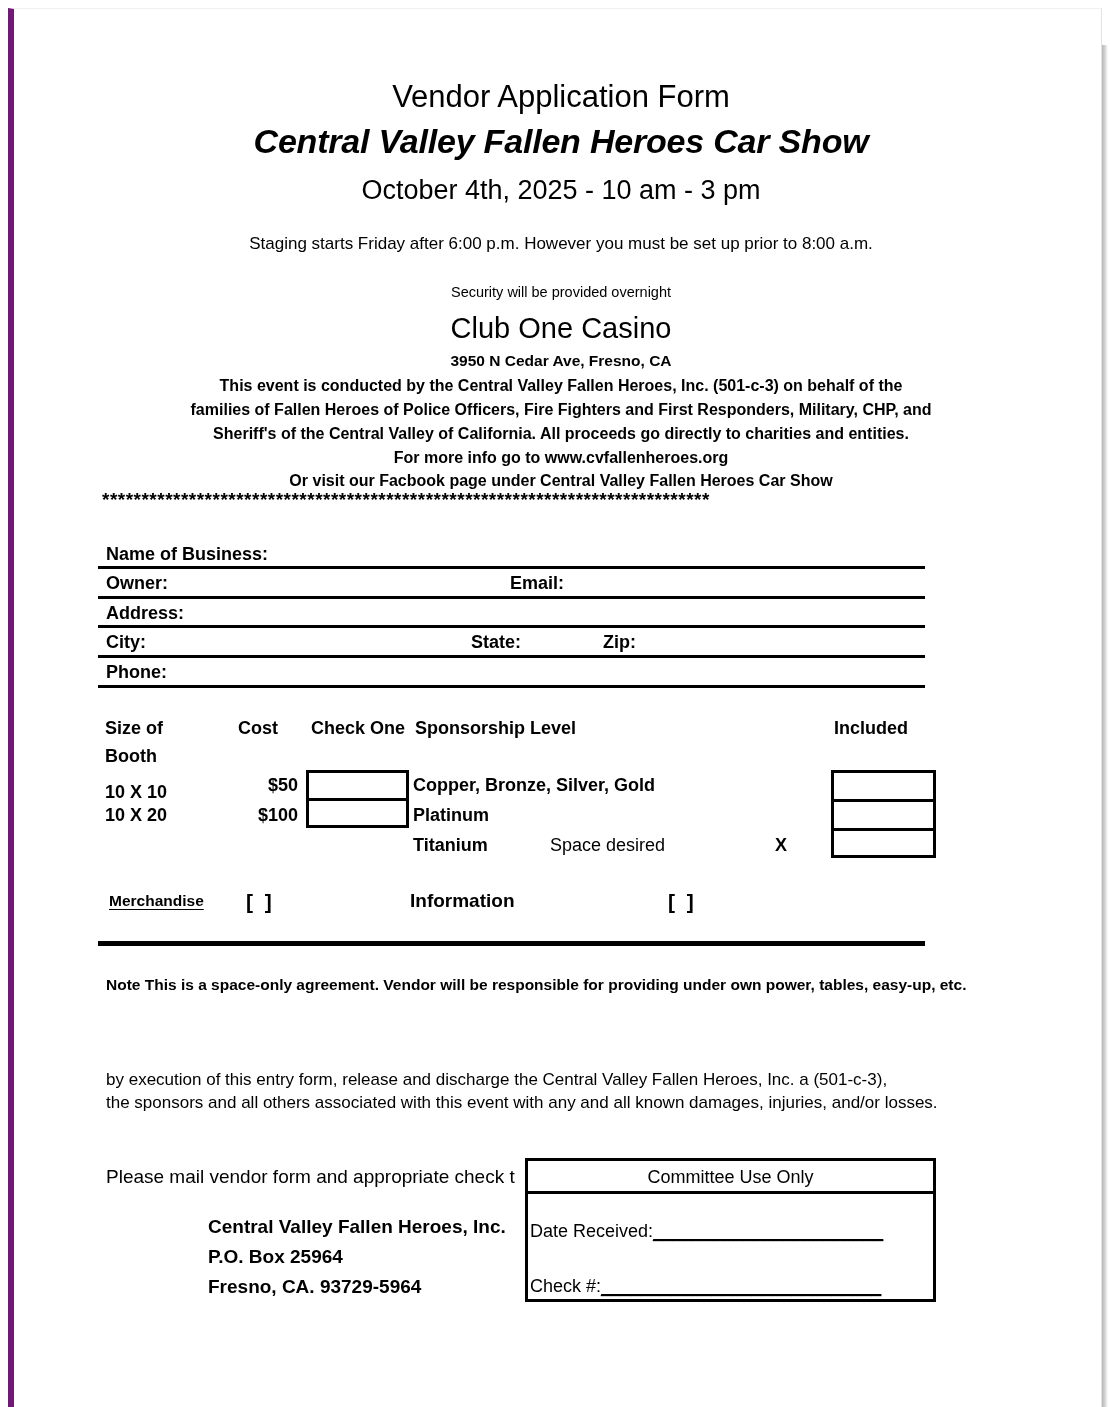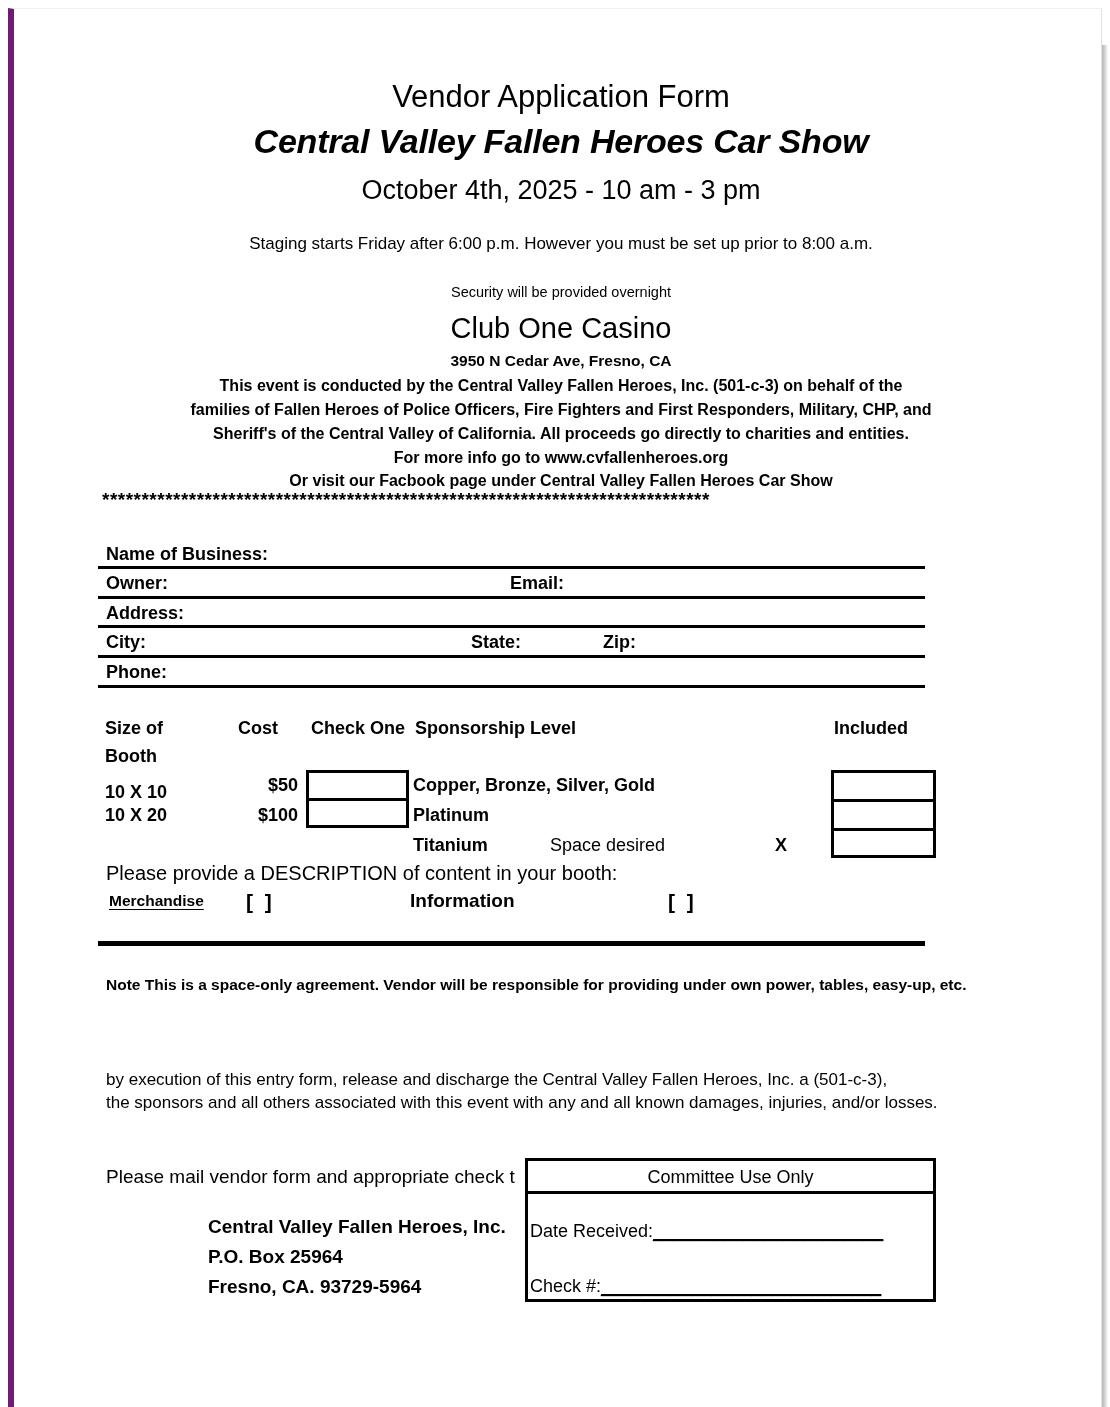--- a/index.html
+++ b/index.html
@@ -377,21 +377,20 @@
   <div class="tbl-c" style="left:399px; top:827px;">Titanium</div>
   <div class="plain" style="left:536px; top:827px;">Space desired</div>
   <div class="tbl-c" style="left:761px; top:827px;">X</div>
 
   <div class="box-check"></div>
   <div class="box-check-div"></div>
   <div class="box-incl"></div>
   <div class="box-incl-d1"></div>
   <div class="box-incl-d2"></div>
 
-  <div class="desc-line">Please provide a DESCRIPTION of content in your booth:</div>
   <div class="merch">Merchandise</div>
   <div class="brk" style="left:232px; top:882px;">[  ]</div>
   <div class="info-lbl">Information</div>
   <div class="brk" style="left:654px; top:882px;">[  ]</div>
 
   <div class="rule-thick" style="top:932px;"></div>
 
   <div class="note">Note This is a space-only agreement. Vendor will be responsible for providing under own power, tables, easy-up, etc.</div>
 
   <div class="liab liab2">by execution of this entry form, release and discharge the Central Valley Fallen Heroes, Inc. a (501-c-3),</div>

